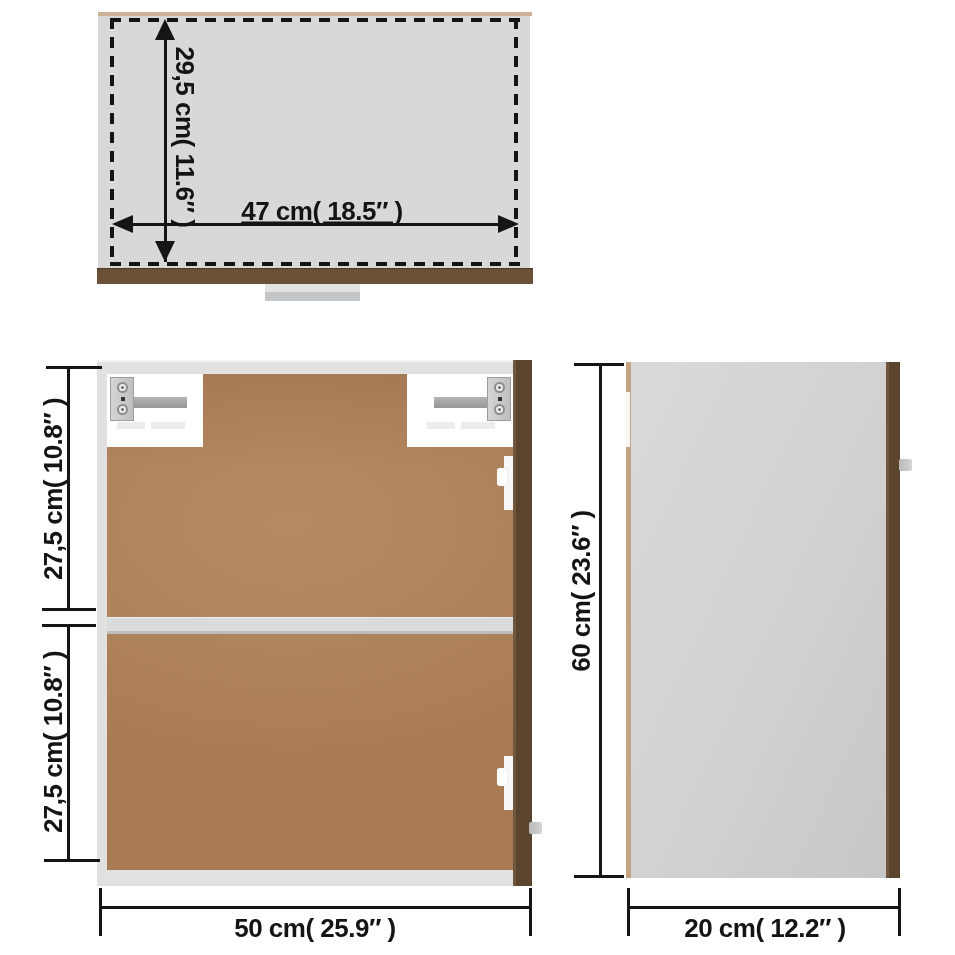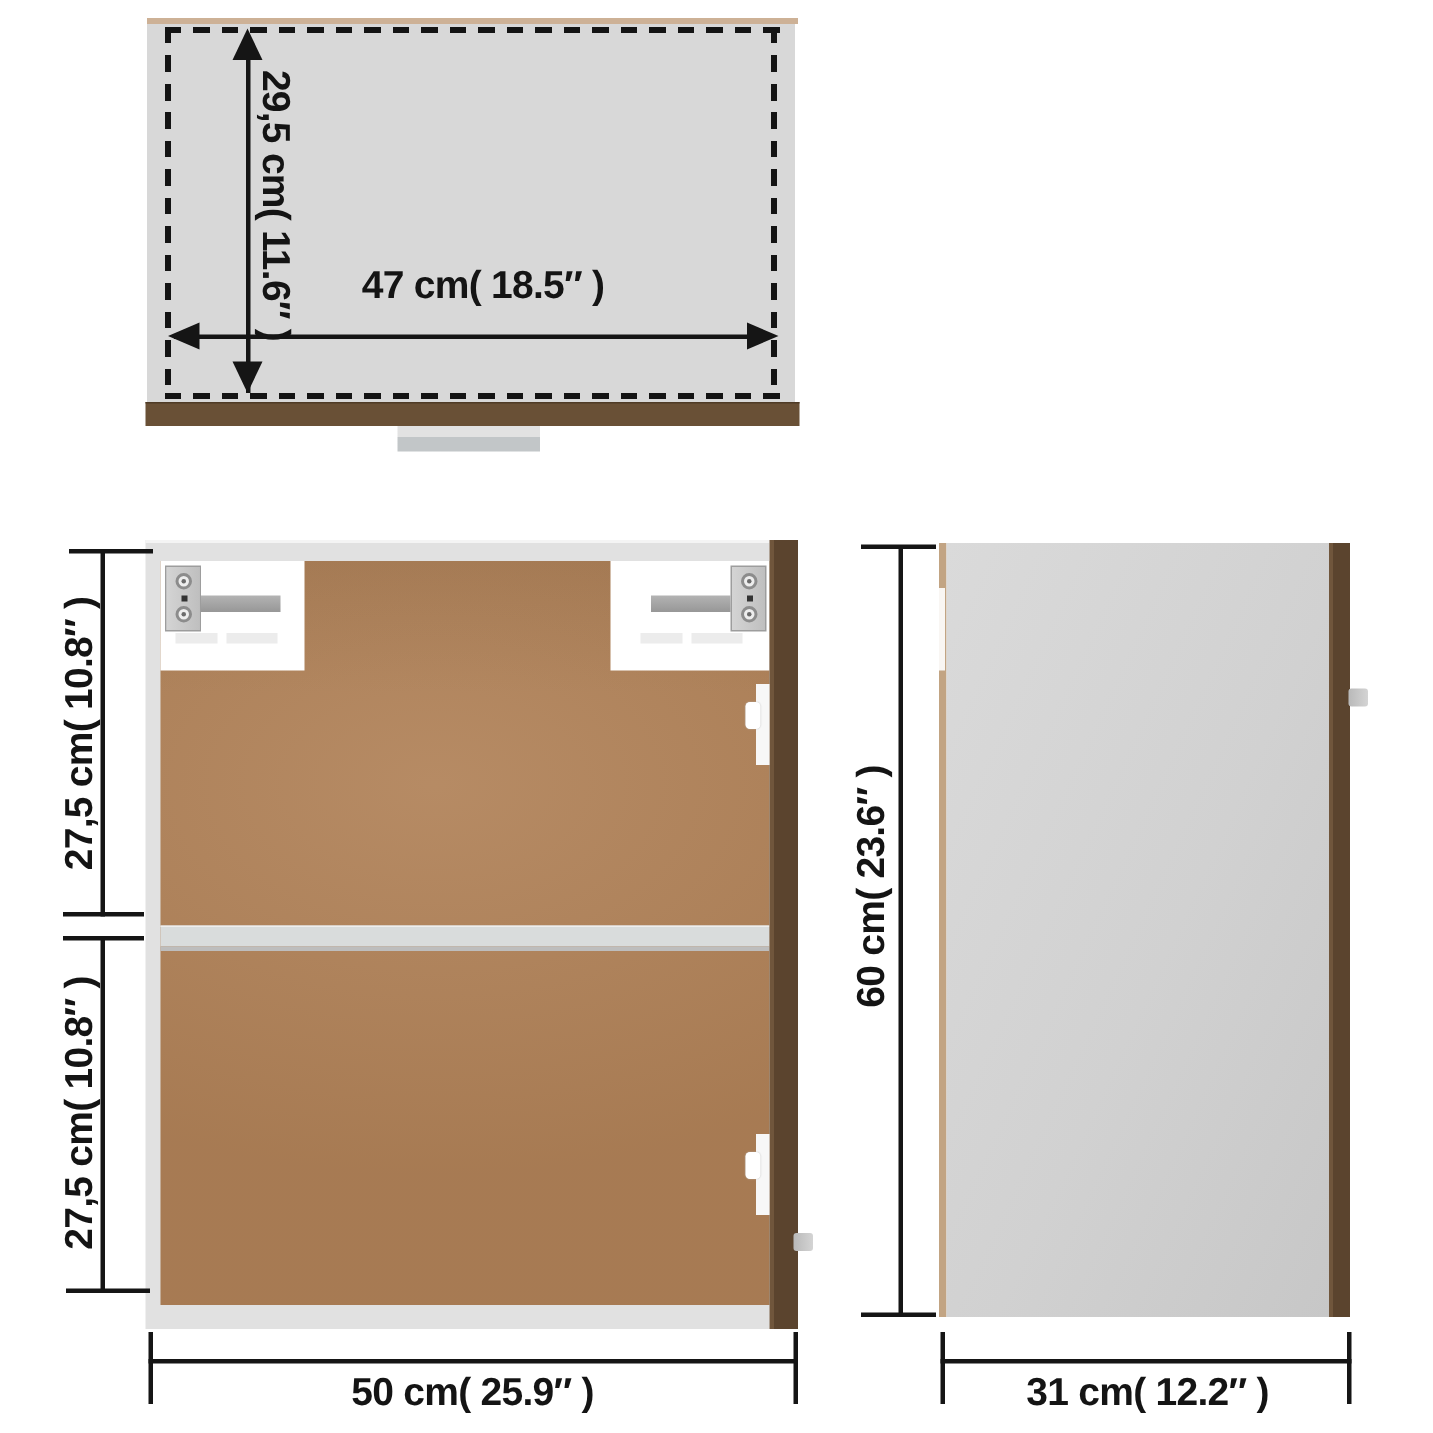--- a/index.html
+++ b/index.html
@@ -66,21 +66,21 @@
     <div class="abs ink" style="left:66px;top:8px;width:3px;height:238px;"></div>
     <div class="arr arr-up" style="left:57px;top:3px;"></div>
     <div class="arr arr-down" style="left:57px;top:225px;"></div>
 
     <div class="abs ink" style="left:18px;top:207px;width:398px;height:3px;"></div>
     <div class="arr arr-left" style="left:14px;top:199px;"></div>
     <div class="arr arr-right" style="left:400px;top:199px;"></div>
   </div>
 
   <div class="dim-label rot-cw" style="left:184px;top:137px;">29,5 cm( 11.6″ )</div>
-  <div class="dim-label" style="left:322px;top:190px;">47 cm( 18.5″ )</div>
+  <div class="dim-label" style="left:322px;top:211px;text-decoration:underline;">47 cm( 18.5″ )</div>
 
   <div class="abs tv-strip" style="left:97px;top:268px;width:436px;height:15px;"></div>
   <div class="abs tv-handle" style="left:265px;top:284px;width:95px;height:17px;"></div>
 
   <div class="abs fv-frame" style="left:97px;top:360px;width:416px;height:526px;">
 
     <div class="abs fv-brown" style="left:10px;top:12px;width:406px;height:496px;"></div>
 
     <div class="abs fv-cutout" style="left:10px;top:12px;width:96px;height:73px;">
       <div class="abs bracket-bar-v" style="left:3px;top:3px;width:24px;height:44px;">
@@ -142,15 +142,15 @@
   <div class="abs small-knob" style="left:899px;top:459px;width:13px;height:12px;"></div>
 
   <div class="abs ink" style="left:599px;top:365px;width:3px;height:513px;"></div>
   <div class="abs ink" style="left:574px;top:363px;width:50px;height:3px;"></div>
   <div class="abs ink" style="left:574px;top:875px;width:50px;height:3px;"></div>
   <div class="dim-label rot-ccw" style="left:581px;top:591px;">60 cm( 23.6″ )</div>
 
   <div class="abs ink" style="left:627px;top:888px;width:3px;height:48px;"></div>
   <div class="abs ink" style="left:898px;top:888px;width:3px;height:48px;"></div>
   <div class="abs ink" style="left:627px;top:906px;width:274px;height:3px;"></div>
-  <div class="dim-label" style="left:765px;top:928px;">31 cm( 12.2″ )</div>
+  <div class="dim-label" style="left:765px;top:928px;">20 cm( 12.2″ )</div>
 
 </div>
 
 </body></html>

